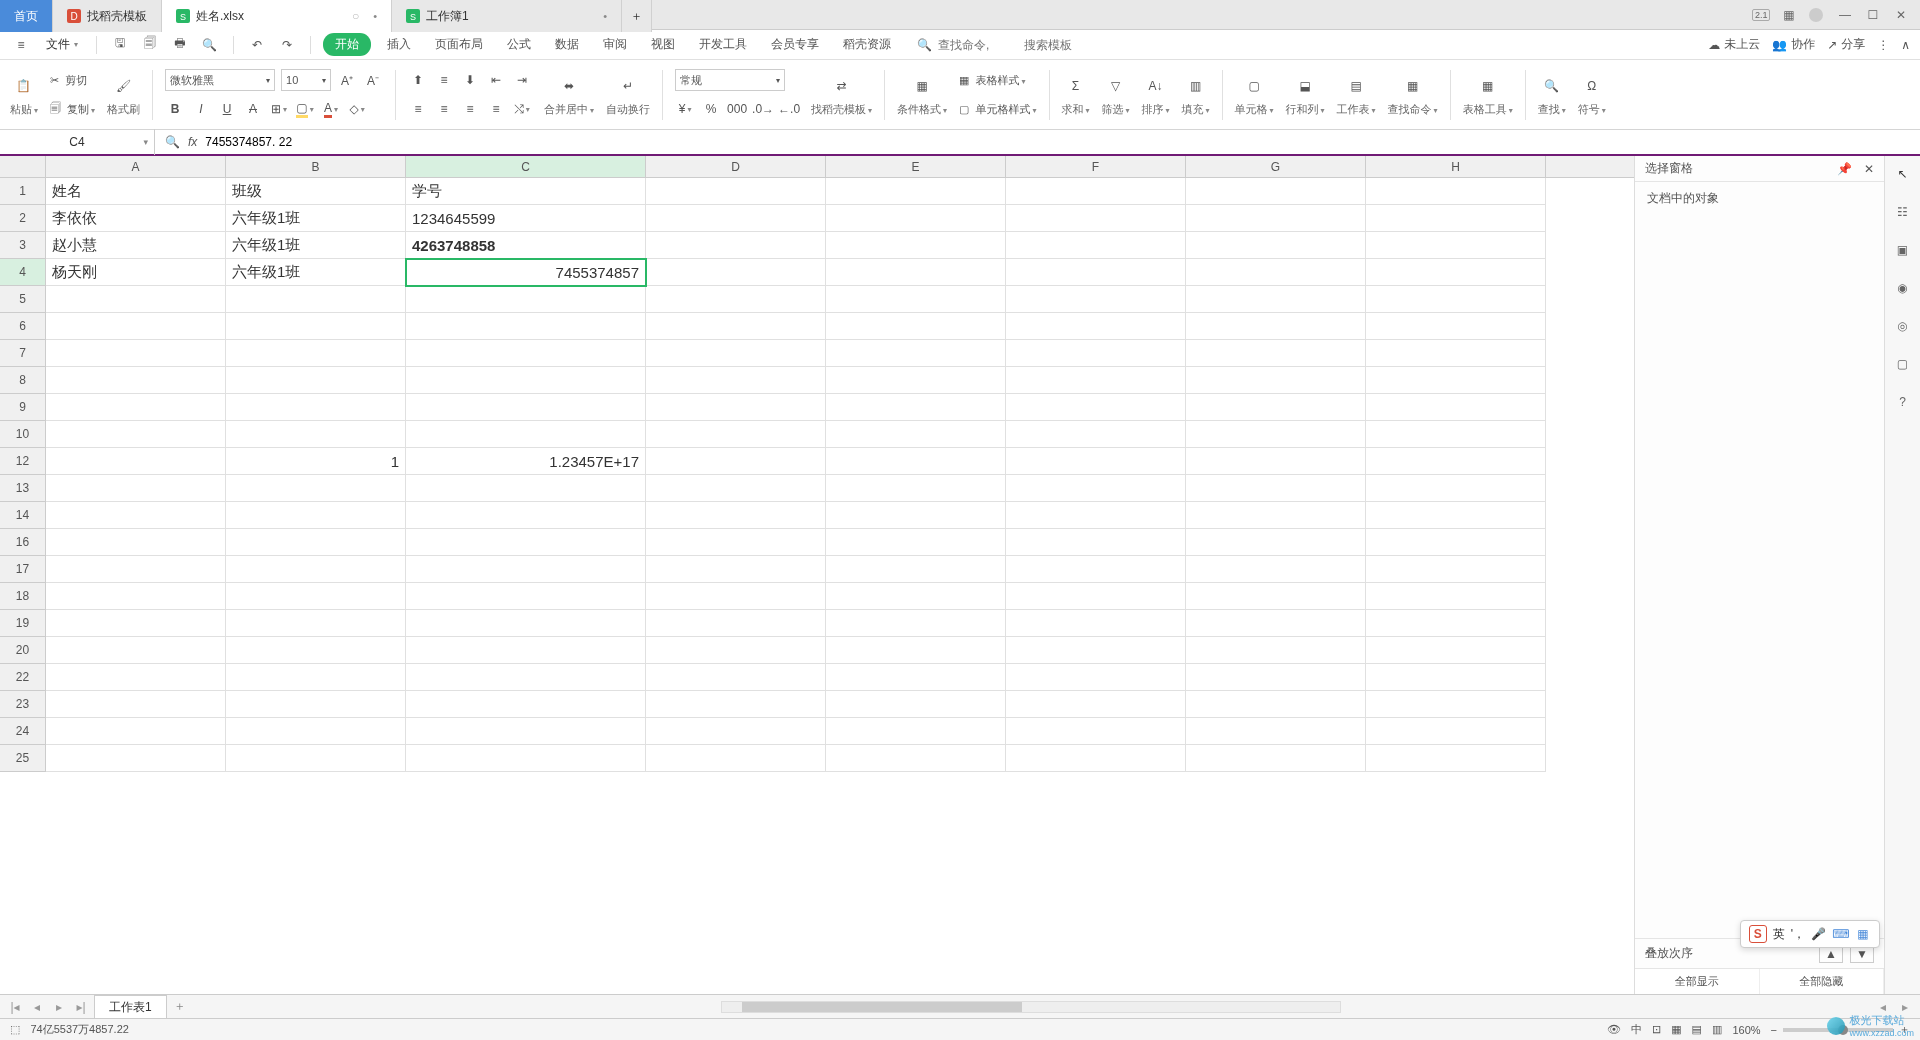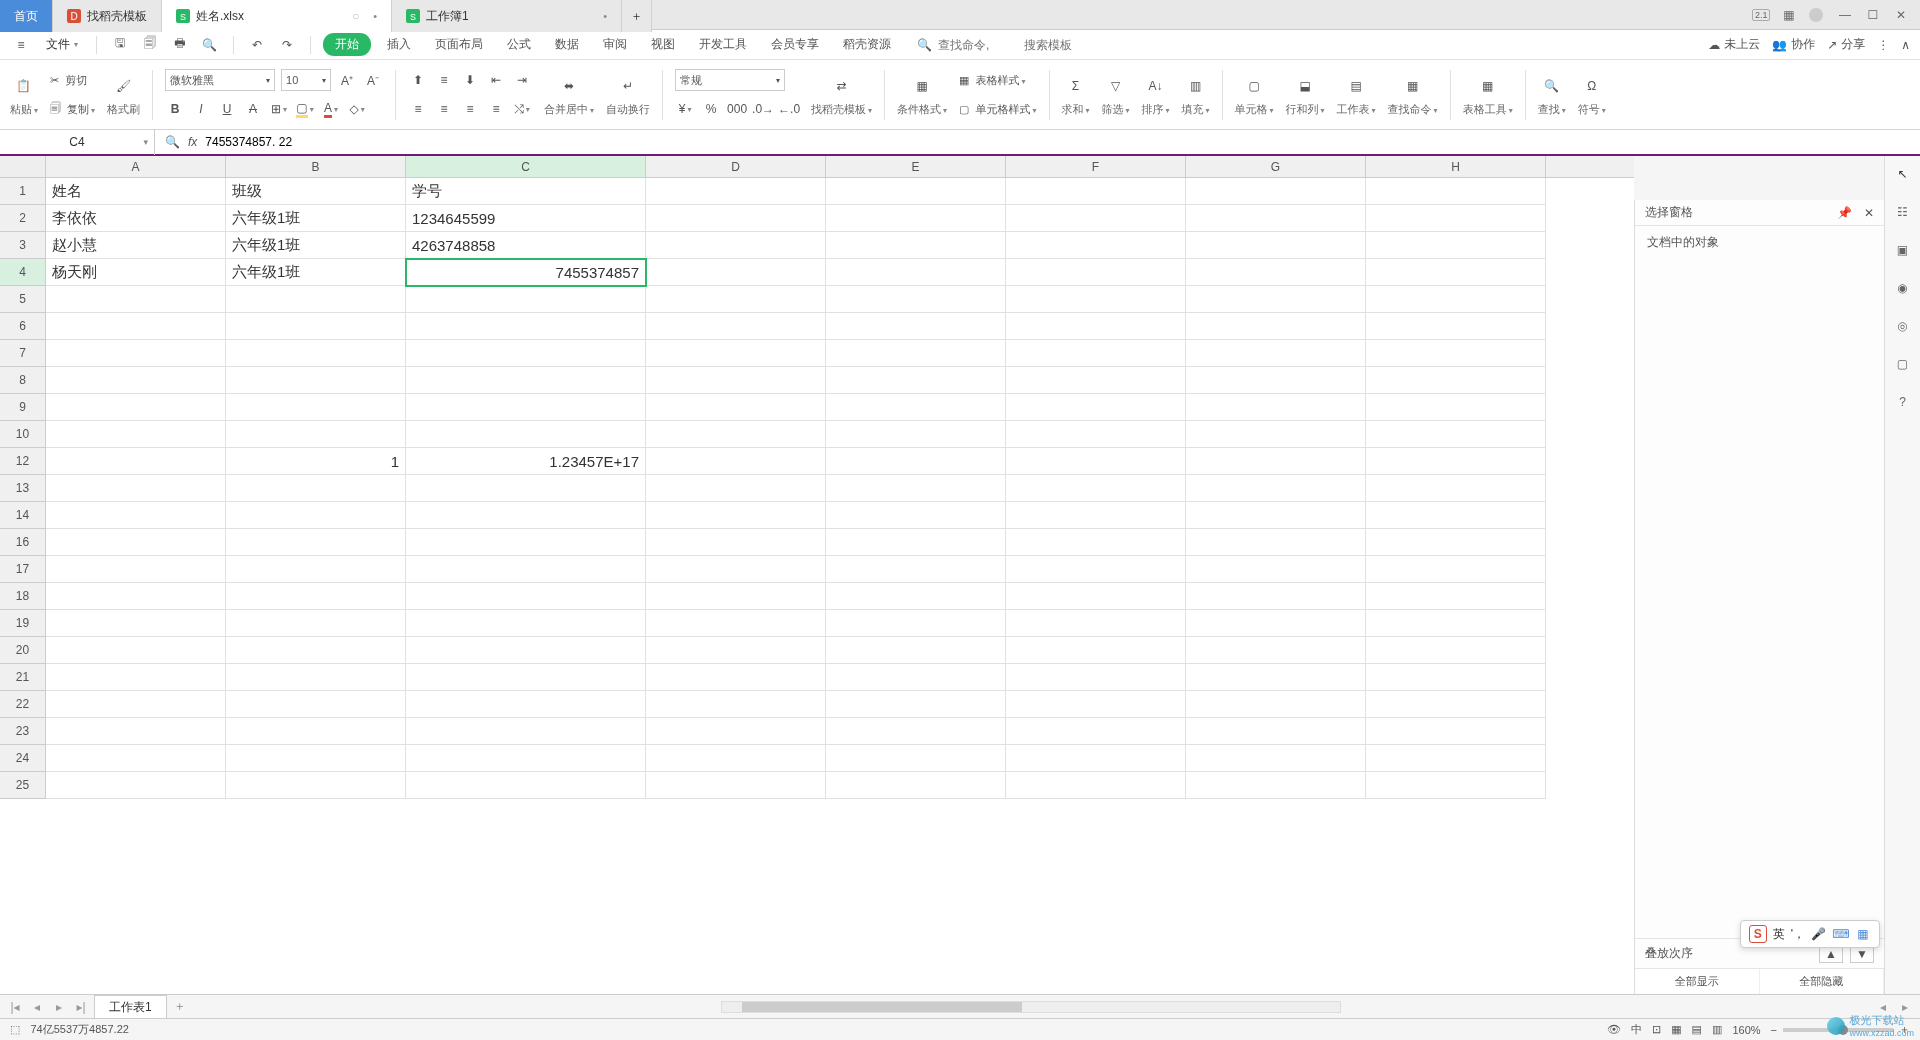--- a/index.html
+++ b/index.html
@@ -61,21 +61,21 @@
 .col-h.sel { background: #d8f0e0; }
 .grid-body { flex: 1; overflow: auto; }
 .row { display: flex; height: 27px; }
 .row-h { width: 46px; border-right: 1px solid #ccc; border-bottom: 1px solid #ccc; background: #f0f0f0; display: flex; align-items: center; justify-content: center; font-size: 12px; color: #555; }
 .row-h.sel { background: #d8f0e0; }
 .cell { border-right: 1px solid #e0e0e0; border-bottom: 1px solid #e0e0e0; padding: 0 6px; display: flex; align-items: center; font-size: 15px; overflow: hidden; white-space: nowrap; }
 .cell.active { outline: 2px solid #29b866; outline-offset: -1px; z-index: 2; }
 .cell.right { justify-content: flex-end; }
 
 
-.side-panel { width: 250px; background: #fdfdfd; border-left: 1px solid #ddd; display: flex; flex-direction: column; margin-top: 44px; }
+.side-panel { width: 250px; background: #fdfdfd; border-left: 1px solid #ddd; display: flex; flex-direction: column; }
 .side-panel .sp-title { height: 26px; display: flex; align-items: center; justify-content: space-between; padding: 0 10px; border-bottom: 1px solid #e5e5e5; font-size: 12px; color: #555; }
 .side-panel .sp-sub { padding: 8px 12px; font-size: 12px; color: #555; }
 .side-panel .sp-body { flex: 1; }
 .side-panel .sp-foot { border-top: 1px solid #e5e5e5; padding: 6px 10px; display: flex; align-items: center; justify-content: space-between; font-size: 12px; color: #555; }
 .side-panel .sp-foot2 { display: flex; border-top: 1px solid #e5e5e5; }
 .side-panel .sp-foot2 button { flex: 1; border: none; background: #fff; padding: 5px 0; font-size: 11px; color: #555; border-right: 1px solid #eee; cursor: pointer; }
 
 
 .right-strip { width: 36px; background: #f7f7f7; border-left: 1px solid #ddd; display: flex; flex-direction: column; align-items: center; padding-top: 8px; gap: 18px; color: #666; }
 .right-strip .rs-icon { width: 20px; height: 20px; cursor: pointer; display: flex; align-items: center; justify-content: center; }
@@ -415,21 +415,21 @@
           <div class="cell" style="width: 180px;"></div>
           <div class="cell" style="width: 180px;"></div>
           <div class="cell" style="width: 180px;"></div>
           <div class="cell" style="width: 180px;"></div>
           <div class="cell" style="width: 180px;"></div>
         </div>
         <div class="row">
           <div class="row-h">3</div>
           <div class="cell" style="width: 180px;">赵小慧</div>
           <div class="cell" style="width: 180px;">六年级1班</div>
-          <div class="cell" style="width: 240px;">4263748858</div>
+          <div class="cell" style="width: 240px; font-weight: bold;">4263748858</div>
           <div class="cell" style="width: 180px;"></div>
           <div class="cell" style="width: 180px;"></div>
           <div class="cell" style="width: 180px;"></div>
           <div class="cell" style="width: 180px;"></div>
           <div class="cell" style="width: 180px;"></div>
         </div>
         <div class="row">
           <div class="row-h sel">4</div>
           <div class="cell" style="width: 180px;">杨天刚</div>
           <div class="cell" style="width: 180px;">六年级1班</div>
@@ -578,31 +578,20 @@
           <div class="cell" style="width: 180px;"></div>
           <div class="cell" style="width: 240px;"></div>
           <div class="cell" style="width: 180px;"></div>
           <div class="cell" style="width: 180px;"></div>
           <div class="cell" style="width: 180px;"></div>
           <div class="cell" style="width: 180px;"></div>
           <div class="cell" style="width: 180px;"></div>
         </div>
         <div class="row">
           <div class="row-h">20</div>
-          <div class="cell" style="width: 180px;"></div>
-          <div class="cell" style="width: 180px;"></div>
-          <div class="cell" style="width: 240px;"></div>
-          <div class="cell" style="width: 180px;"></div>
-          <div class="cell" style="width: 180px;"></div>
-          <div class="cell" style="width: 180px;"></div>
-          <div class="cell" style="width: 180px;"></div>
-          <div class="cell" style="width: 180px;"></div>
-        </div>
-        <div class="row">
-          <div class="row-h">21</div>
           <div class="cell" style="width: 180px;"></div>
           <div class="cell" style="width: 180px;"></div>
           <div class="cell" style="width: 240px;"></div>
           <div class="cell" style="width: 180px;"></div>
           <div class="cell" style="width: 180px;"></div>
           <div class="cell" style="width: 180px;"></div>
           <div class="cell" style="width: 180px;"></div>
           <div class="cell" style="width: 180px;"></div>
         </div>
         <div class="row">

